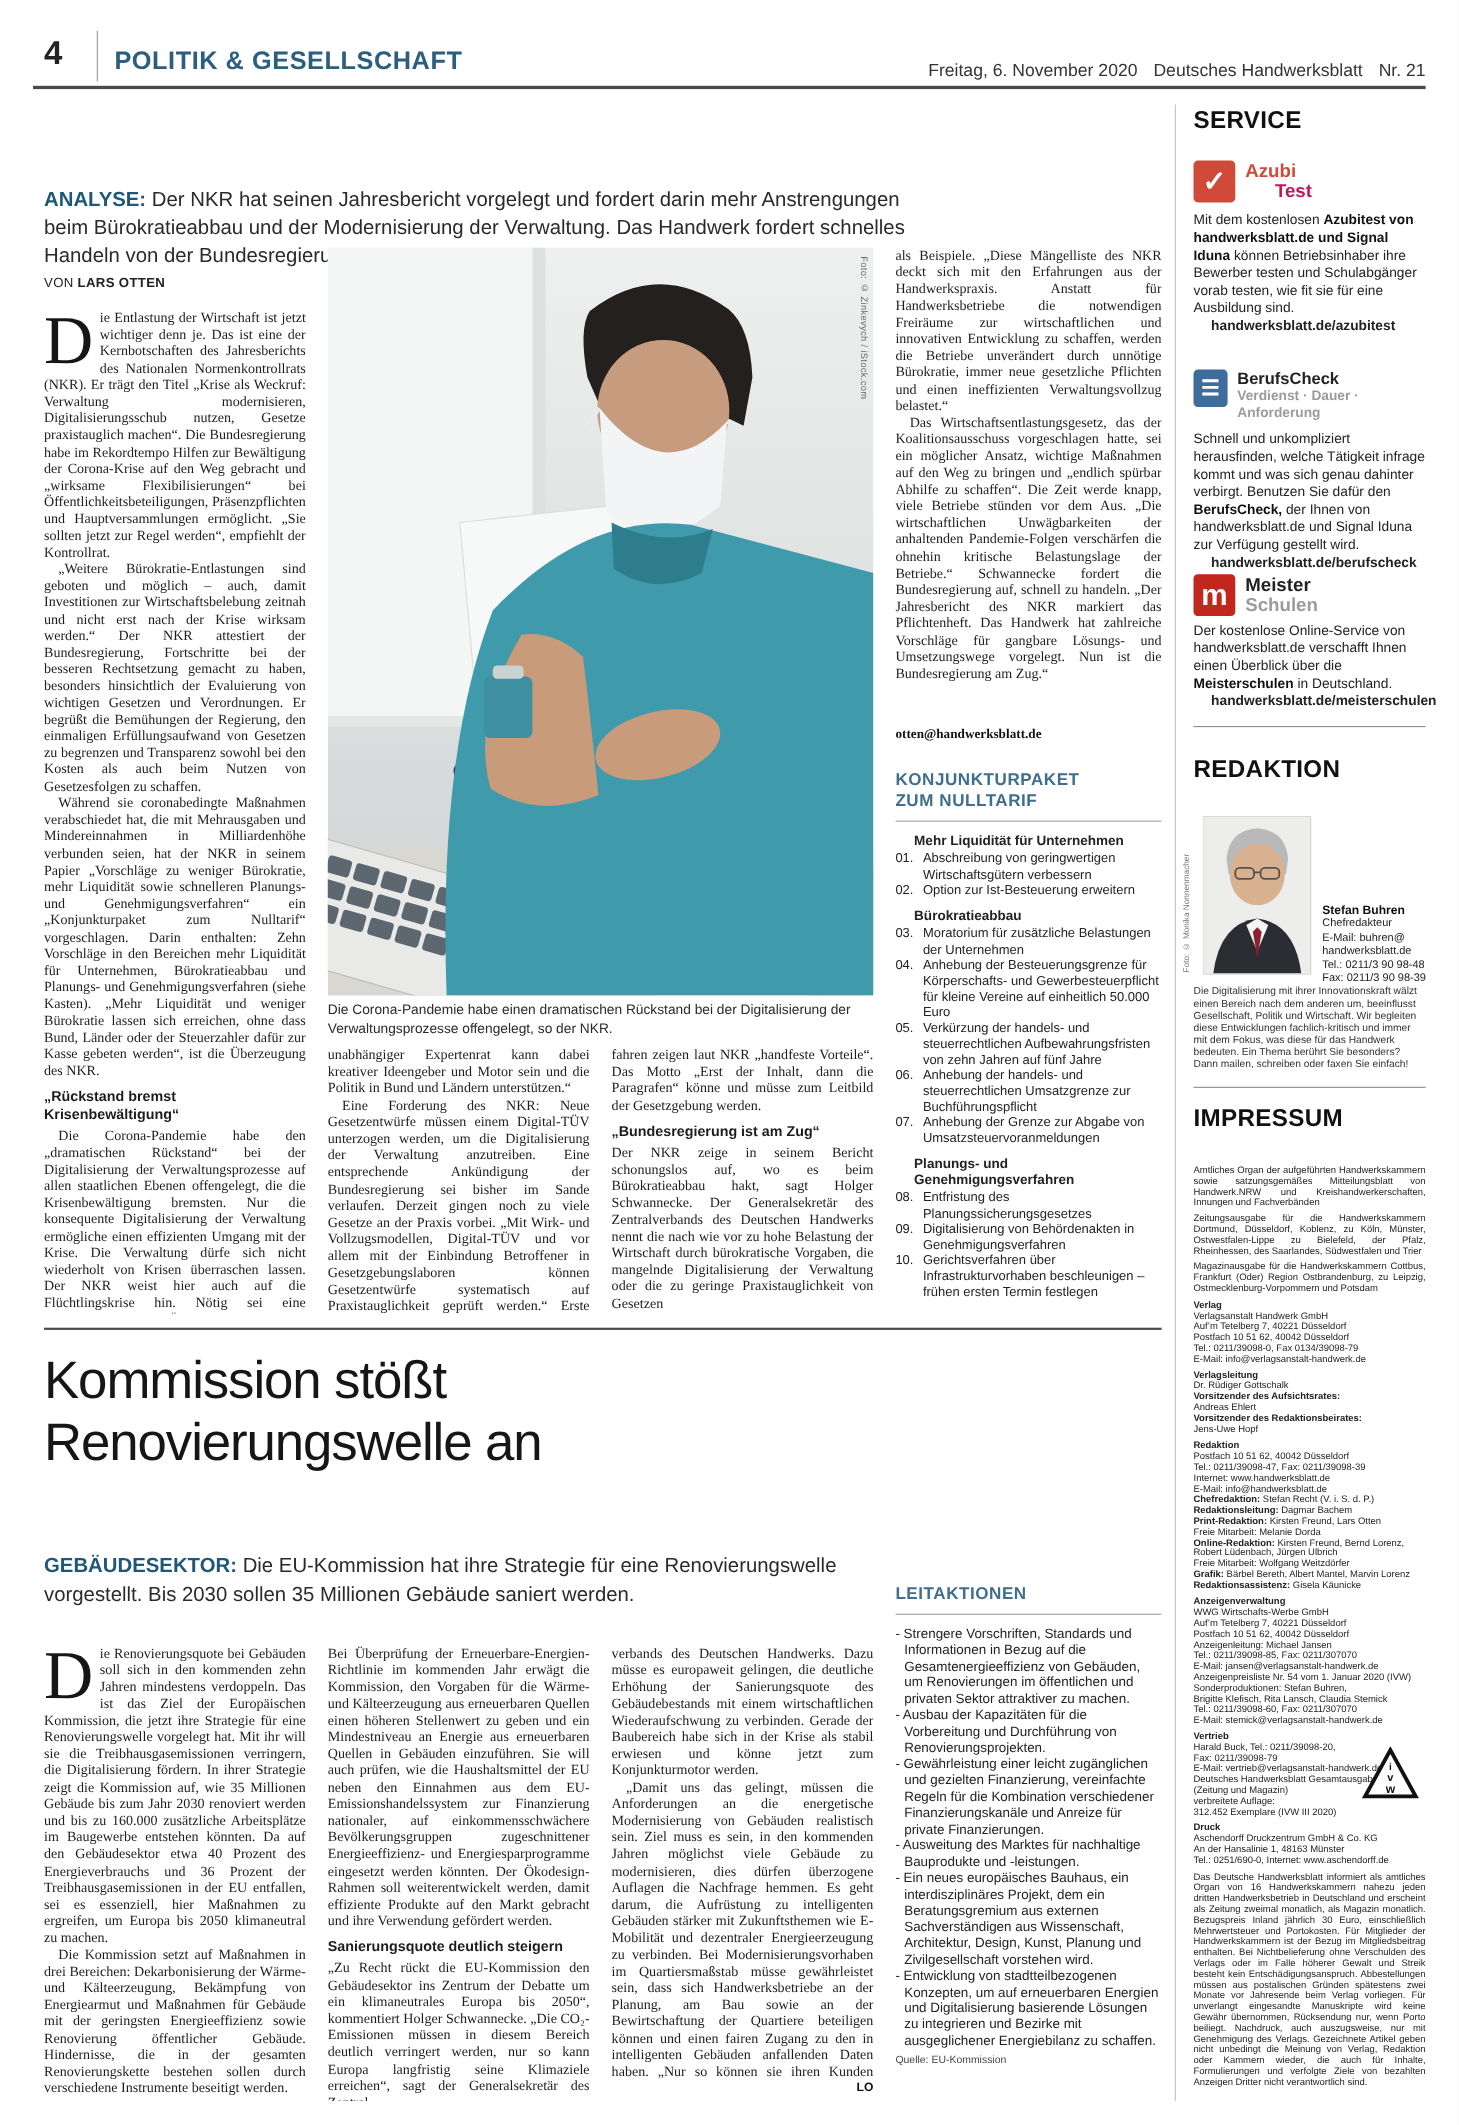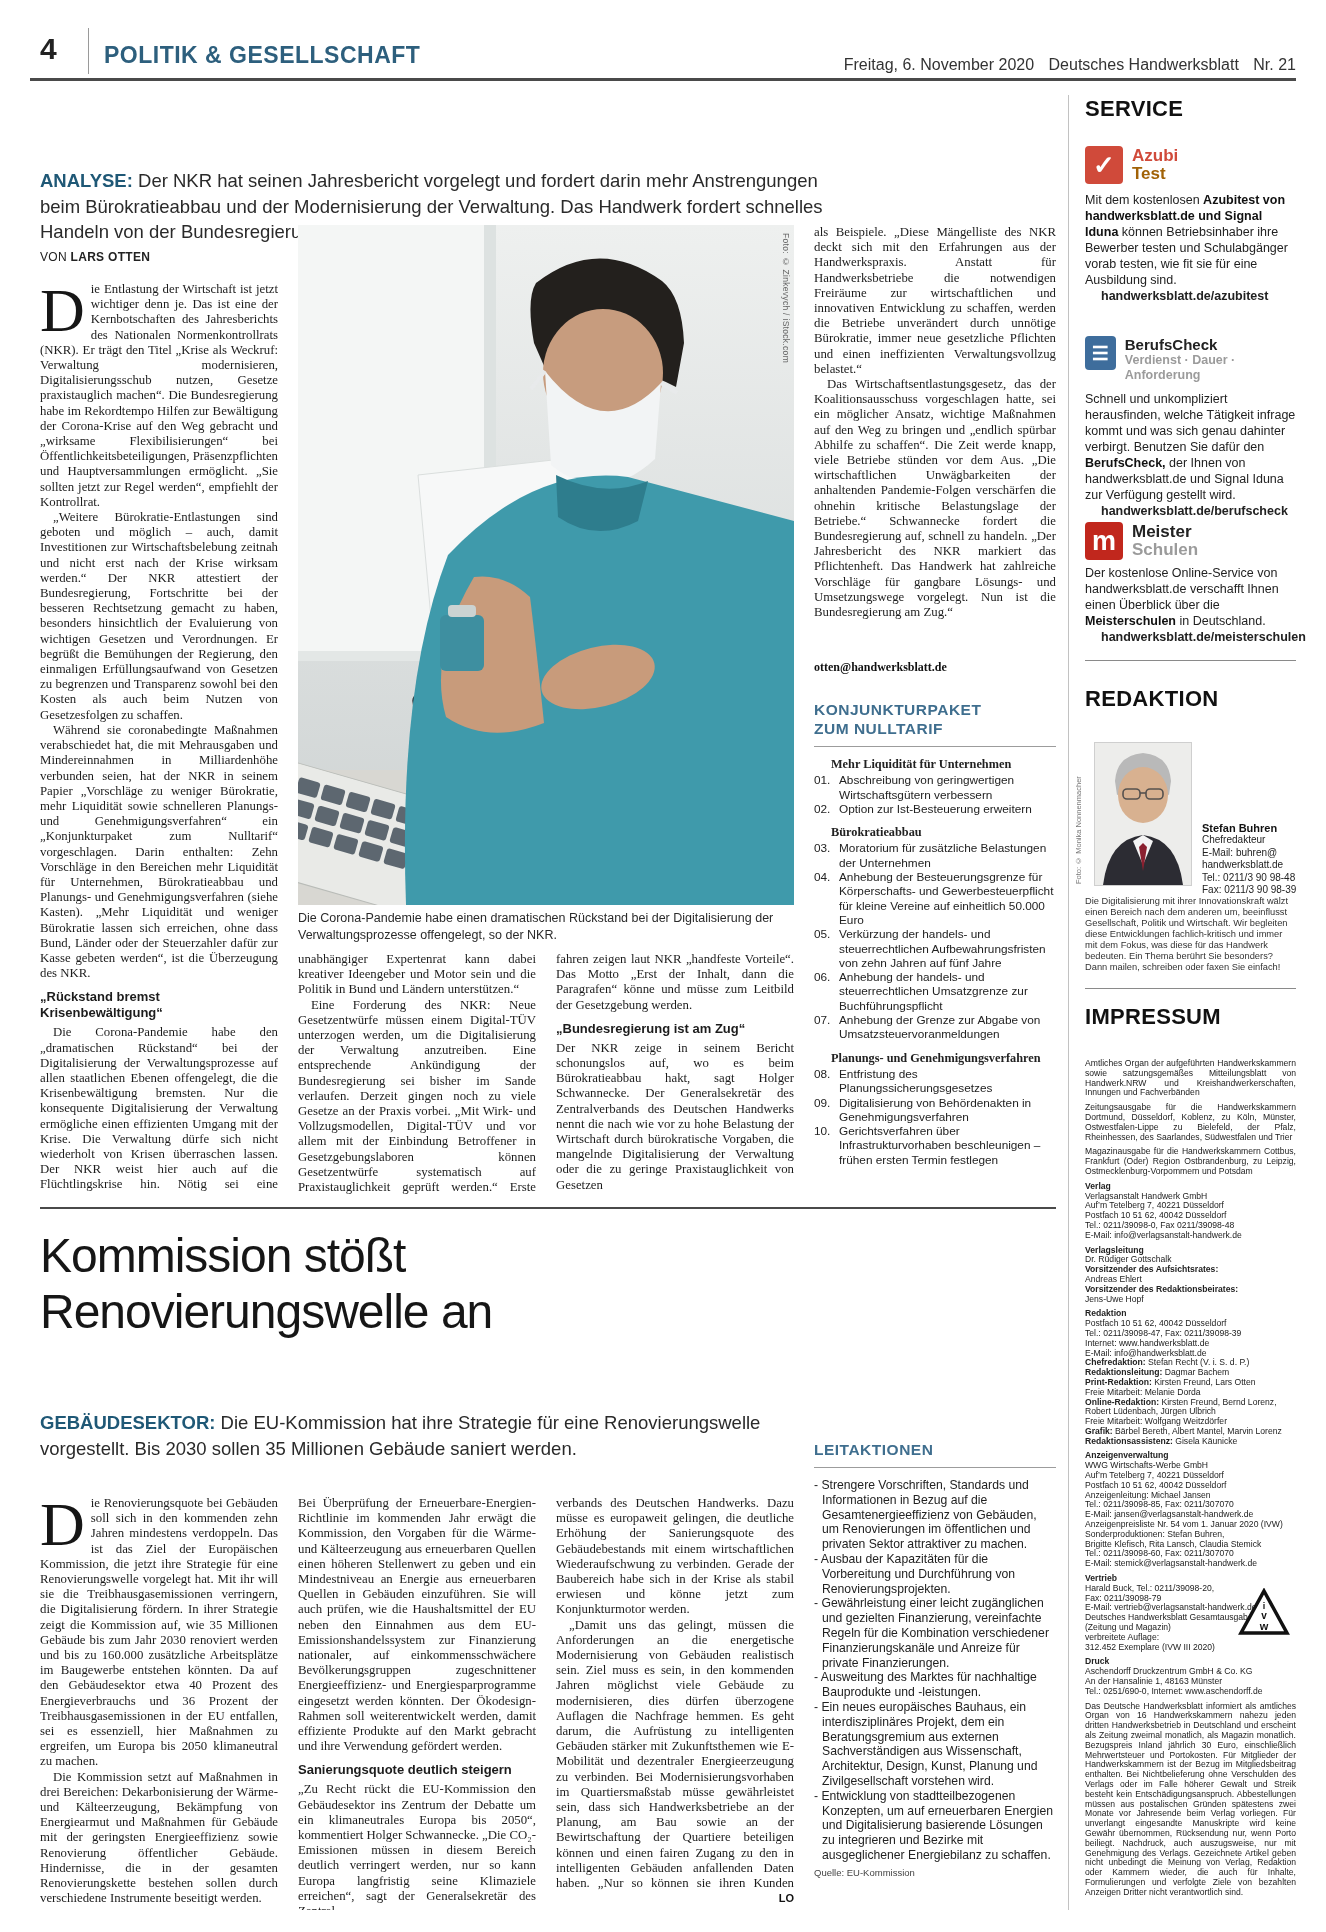--- a/index.html
+++ b/index.html
@@ -35,21 +35,21 @@
   .signoff{font-weight:700;font-size:11px;color:#111;text-align:right;}
   
   .photo-credit-v{position:absolute;right:3px;top:8px;font-size:8.5px;color:#666;
                   writing-mode:vertical-rl;letter-spacing:.3px;}
   .caption{font-size:12.5px;line-height:17px;color:#2a2a2a;}
   
   .ib-title{font-size:15.5px;line-height:19px;font-weight:700;color:#3f6e8e;letter-spacing:.5px;}
   .ib-rule{height:1px;background:#9c9c9c;margin:8px 0 10px;}
   .ib-row{position:relative;padding-left:25px;font-size:11.8px;line-height:14.3px;color:#222;}
   .ib-row .ib-n{position:absolute;left:0;top:0;}
-  .ib-row.bh{padding-left:17px;font-weight:700;font-size:12.3px;margin:9px 0 2px;font-family:Liberation Serif, serif;}
+  .ib-row.bh{padding-left:17px;font-weight:700;font-size:12.3px;margin:9px 0 2px;}
   .ab-item{padding-left:8px;text-indent:-8px;font-size:12.2px;line-height:14.8px;color:#222;}
   .ab-source{font-size:9.5px;color:#444;margin-top:4px;}
   
   .sb-title{font-size:22px;font-weight:700;color:#111;letter-spacing:.3px;}
   .svc-icon{width:38px;height:38px;border-radius:4px;color:#fff;display:flex;
             align-items:center;justify-content:center;font-weight:700;}
   .svc-logo{font-size:17px;line-height:18px;font-weight:700;}
   .svc-body{font-size:12.5px;line-height:16px;color:#222;margin-top:8px;}
   .svc-body b{color:#111;}
   .svc-link{font-weight:700;margin-left:16px;}
@@ -309,21 +309,21 @@
 
   <div class="abs sb-title" style="left:1085px;top:96px;">SERVICE</div>
 
   <div class="abs" style="left:1085px;top:146px;width:211px;">
     <div style="display:flex;align-items:center;gap:9px;">
       <div class="svc-icon" style="background:#d04a3a;font-size:26px;transform:none;">
           <span>✓</span>
         </div>
       <div class="svc-logo">
         <div style="color:#d04a3a;">Azubi</div>
-        <div style="color:#a16207;">Test</div>
+        <div style="color:#be185d;margin-left:27px;">Test</div>
       </div>
     </div>
     <div class="svc-body"><span>Mit dem kostenlosen </span><b>Azubitest von handwerksblatt.de und Signal Iduna</b><span> können Betriebsinhaber ihre Bewerber testen und Schulabgänger vorab testen, wie fit sie für eine Ausbildung sind.</span><br><span class="svc-link">handwerksblatt.de/azubitest</span></div>
   </div>
 
   <div class="abs" style="left:1085px;top:336px;width:211px;">
     <div style="display:flex;align-items:flex-start;gap:9px;">
       <div class="svc-icon" style="background:#3e6d9c;width:34px;height:34px;font-size:19px;">
           <span>☰</span>
         </div>
@@ -389,21 +389,21 @@
       <div class="imp-row para"><span class="imp-b">Magazinausgabe</span><span class="imp-t"> für die Handwerkskammern Cottbus, Frankfurt (Oder) Region Ostbrandenburg, zu Leipzig, Ostmecklenburg-Vorpommern und Potsdam</span></div>
 
       <div class="imp-row head"><span class="imp-b">Verlag</span><span class="imp-t"></span></div>
 
       <div class="imp-row line"><span class="imp-b"></span><span class="imp-t">Verlagsanstalt Handwerk GmbH</span></div>
 
       <div class="imp-row line"><span class="imp-b"></span><span class="imp-t">Auf’m Tetelberg 7, 40221 Düsseldorf</span></div>
 
       <div class="imp-row line"><span class="imp-b"></span><span class="imp-t">Postfach 10 51 62, 40042 Düsseldorf</span></div>
 
-      <div class="imp-row line"><span class="imp-b"></span><span class="imp-t">Tel.: 0211/39098-0, Fax 0211/39098-48</span></div>
+      <div class="imp-row line"><span class="imp-b"></span><span class="imp-t">Tel.: 0211/39098-0, Fax 0134/39098-79</span></div>
 
       <div class="imp-row line"><span class="imp-b"></span><span class="imp-t">E-Mail: info@verlagsanstalt-handwerk.de</span></div>
 
       <div class="imp-row head"><span class="imp-b">Verlagsleitung</span><span class="imp-t"></span></div>
 
       <div class="imp-row line"><span class="imp-b"></span><span class="imp-t">Dr. Rüdiger Gottschalk</span></div>
 
       <div class="imp-row bold"><span class="imp-b">Vorsitzender des Aufsichtsrates:</span><span class="imp-t"></span></div>
 
       <div class="imp-row line"><span class="imp-b"></span><span class="imp-t">Andreas Ehlert</span></div>

